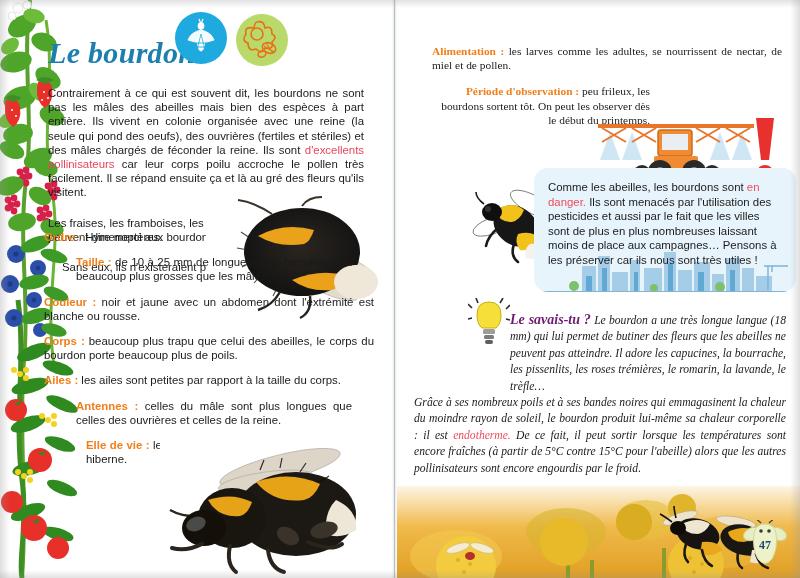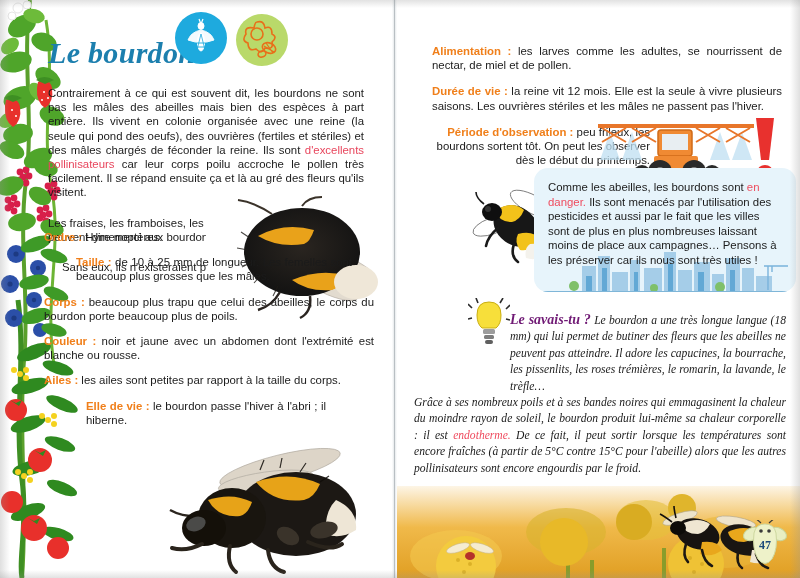--- a/index.html
+++ b/index.html
@@ -61,21 +61,21 @@
   .fact.ind2{margin-left:32px;width:276px;}
   .fact.ind3{margin-left:42px;width:240px;}
 
   
   .photo{position:absolute;overflow:hidden;}
   .photo-bee-top{left:206px;top:196px;width:188px;height:130px;}
   .photo-bee-bottom{left:160px;top:438px;width:234px;height:140px;}
 
   
   .rcol{position:absolute;left:432px;top:44px;width:350px;}
-  .rblock{margin:0 0 12px 0;}
+  .rblock{margin:0 0 12px 0;font-family:Liberation Serif, serif;}
   .rblock.narrow{width:218px;}
 
   
   .warnbox{
     position:absolute;left:534px;top:168px;width:262px;height:124px;
     background:#e7f4fb;border-radius:14px;overflow:hidden;
   }
   .warnbox .wtxt{
     position:absolute;left:14px;top:12px;width:234px;
     font-size:11.4px;line-height:14.6px;color:#1b1b1b;text-align:left;
@@ -336,23 +336,24 @@
         <g stroke="#2a2420" stroke-width="2.5" fill="none">
           <path d="M74 96 q-8 14 -22 18"></path>
           <path d="M104 100 q2 16 -10 22"></path>
         </g>
       </svg>
     </div>
 
     <div class="facts body-txt">
       <p class="fact"><span class="lbl">Ordre :</span><span> Hymenoptères.</span></p>
       <p class="fact ind2"><span class="lbl">Taille :</span><span> de 10 à 25 mm de longueur. Les femelles sont beaucoup plus grosses que les mâles.</span></p>
+      <p class="fact"><span class="lbl">Couleur :</span><span> noir et jaune avec un abdomen dont l'extrémité est blanche ou rousse.</span></p>
       <p class="fact"><span class="lbl">Corps :</span><span> beaucoup plus trapu que celui des abeilles, le corps du bourdon porte beaucoup plus de poils.</span></p>
-      <p class="fact"><span class="lbl">Couleur :</span><span> noir et jaune avec un abdomen dont l'extrémité est blanche ou rousse.</span></p>
       <p class="fact"><span class="lbl">Ailes :</span><span> les ailes sont petites par rapport à la taille du corps.</span></p>
+      <p class="fact ind2"><span class="lbl">Antennes :</span><span> celles du mâle sont plus longues que celles des ouvrières et celles de la reine.</span></p>
       <p class="fact ind3"><span class="lbl">Elle de vie :</span><span> le bourdon passe l'hiver  à l'abri ; il hiberne.</span></p>
     </div>
 
     <div class="photo photo-bee-bottom">
       <svg width="234" height="140" viewBox="0 0 234 140">
         <rect width="234" height="140" fill="#ffffff"></rect>
 
         <g fill="#cfc4b2" opacity="0.7" stroke="#938a7c" stroke-width="0.7">
           <ellipse cx="120" cy="30" rx="62" ry="13" transform="rotate(-14 120 30)"></ellipse>
           <ellipse cx="106" cy="44" rx="48" ry="10" transform="rotate(-8 106 44)"></ellipse>
@@ -386,21 +387,20 @@
         </g>
       </svg>
     </div>
 
   </div>
 
   <div class="half-right">
 
     <div class="rcol body-txt" style="left:36px;top:44px;width:350px;position:absolute;">
       <p class="rblock"><span class="lbl">Alimentation :</span><span> les larves comme les adultes, se nourrissent de nectar, de miel et de pollen.</span></p>
-      <p class="rblock"><span class="lbl">Durée de vie :</span><span> la reine vit 12 mois. Elle est la seule à vivre plusieurs saisons. Les ouvrières stériles et les mâles ne passent pas l'hiver.</span></p>
       <p class="rblock narrow" style="text-align:right;"><span class="lbl">Période d'observation :</span><span> peu frileux, les bourdons sortent tôt. On peut les observer dès le début du printemps.</span></p>
     </div>
 
     <div class="tractor" style="left:200px;top:116px;">
       <svg width="160" height="72" viewBox="0 0 160 72">
 
         <g fill="#bfe0f2" opacity="0.75">
           <path d="M14 16 l-10 28 h20z"></path>
             <path d="M36 16 l-10 28 h20z"></path>
           <path d="M124 16 l-10 28 h20z"></path>

